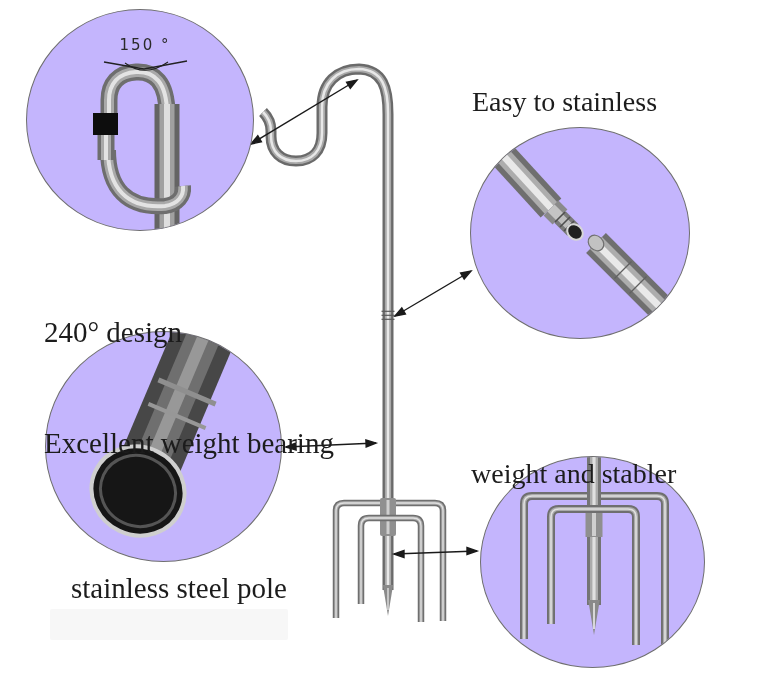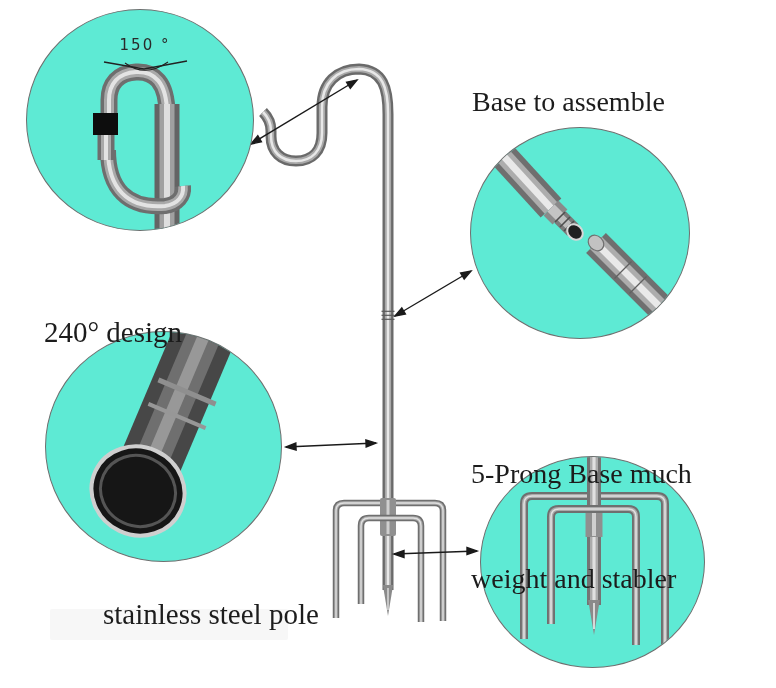--- a/index.html
+++ b/index.html
@@ -1,19 +1,19 @@
 <!DOCTYPE html>
 <html><head>
 <meta charset="utf-8">
 <style>
   html,body{margin:0;padding:0;background:#ffffff;}
   .canvas{position:relative;width:776px;height:688px;background:#ffffff;overflow:hidden;
           font-family:"Liberation Serif",serif;}
   .layer{position:absolute;left:0;top:0;}
-  .callout{position:absolute;border:1px solid #6f6f6f;border-radius:50%;background:#5eead4;
+  .callout{position:absolute;border:1px solid #6f6f6f;border-radius:50%;background:#c4b5fd;
            box-sizing:border-box;overflow:hidden;}
   .callout svg{position:absolute;left:0;top:0;}
   .txt{position:absolute;color:#1c1c1c;white-space:pre;}
   .txt-29{font-size:29px;line-height:37px;}
   .txt-28{font-size:28px;line-height:35px;}
   .angle-label{position:absolute;top:26px;left:10px;right:0;text-align:center;
                font-family:"DejaVu Sans",sans-serif;font-size:15px;letter-spacing:2px;color:#2a2a2a;}
   .faint-rect{position:absolute;background:#f7f7f7;border-radius:2px;}
 </style>
 </head>
@@ -169,24 +169,24 @@
         <path d="M 70,167 L 70,60 Q 70,52 78,52 L 147,52 Q 155,52 155,60 L 155,188" stroke="#aaaaaa" stroke-width="4.2"></path>
         <path d="M 70,167 L 70,60 Q 70,52 78,52 L 147,52 Q 155,52 155,60 L 155,188" stroke="#e0e0e0" stroke-width="1.6"></path>
       </g>
       <polygon points="107.2,143 118.8,143 113,178" fill="#8a8a8a"></polygon>
       <line x1="113" y1="146" x2="113" y2="172" stroke="#d8d8d8" stroke-width="2"></line>
     </svg>
   </div>
 
   <div class="txt txt-29" style="left:44px;top:240px;">
     <div>240° design</div>
+    <div>Excellent weight bearing</div>
   </div>
 
-  <div class="txt txt-28" style="left:472px;top:84px;">Base to assemble</div>
+  <div class="txt txt-28" style="left:472px;top:84px;">Easy to stainless</div>
 
   <div class="txt txt-28" style="left:471px;top:386px;">
-    <div>5-Prong Base much</div>
     <div>weight and stabler</div>
   </div>
 
-  <div class="txt txt-29" style="left:71px;top:596px;margin-left:32px;">stainless steel pole</div>
+  <div class="txt txt-29" style="left:71px;top:570px;">stainless steel pole</div>
 
 </div>
 
 </body></html>

